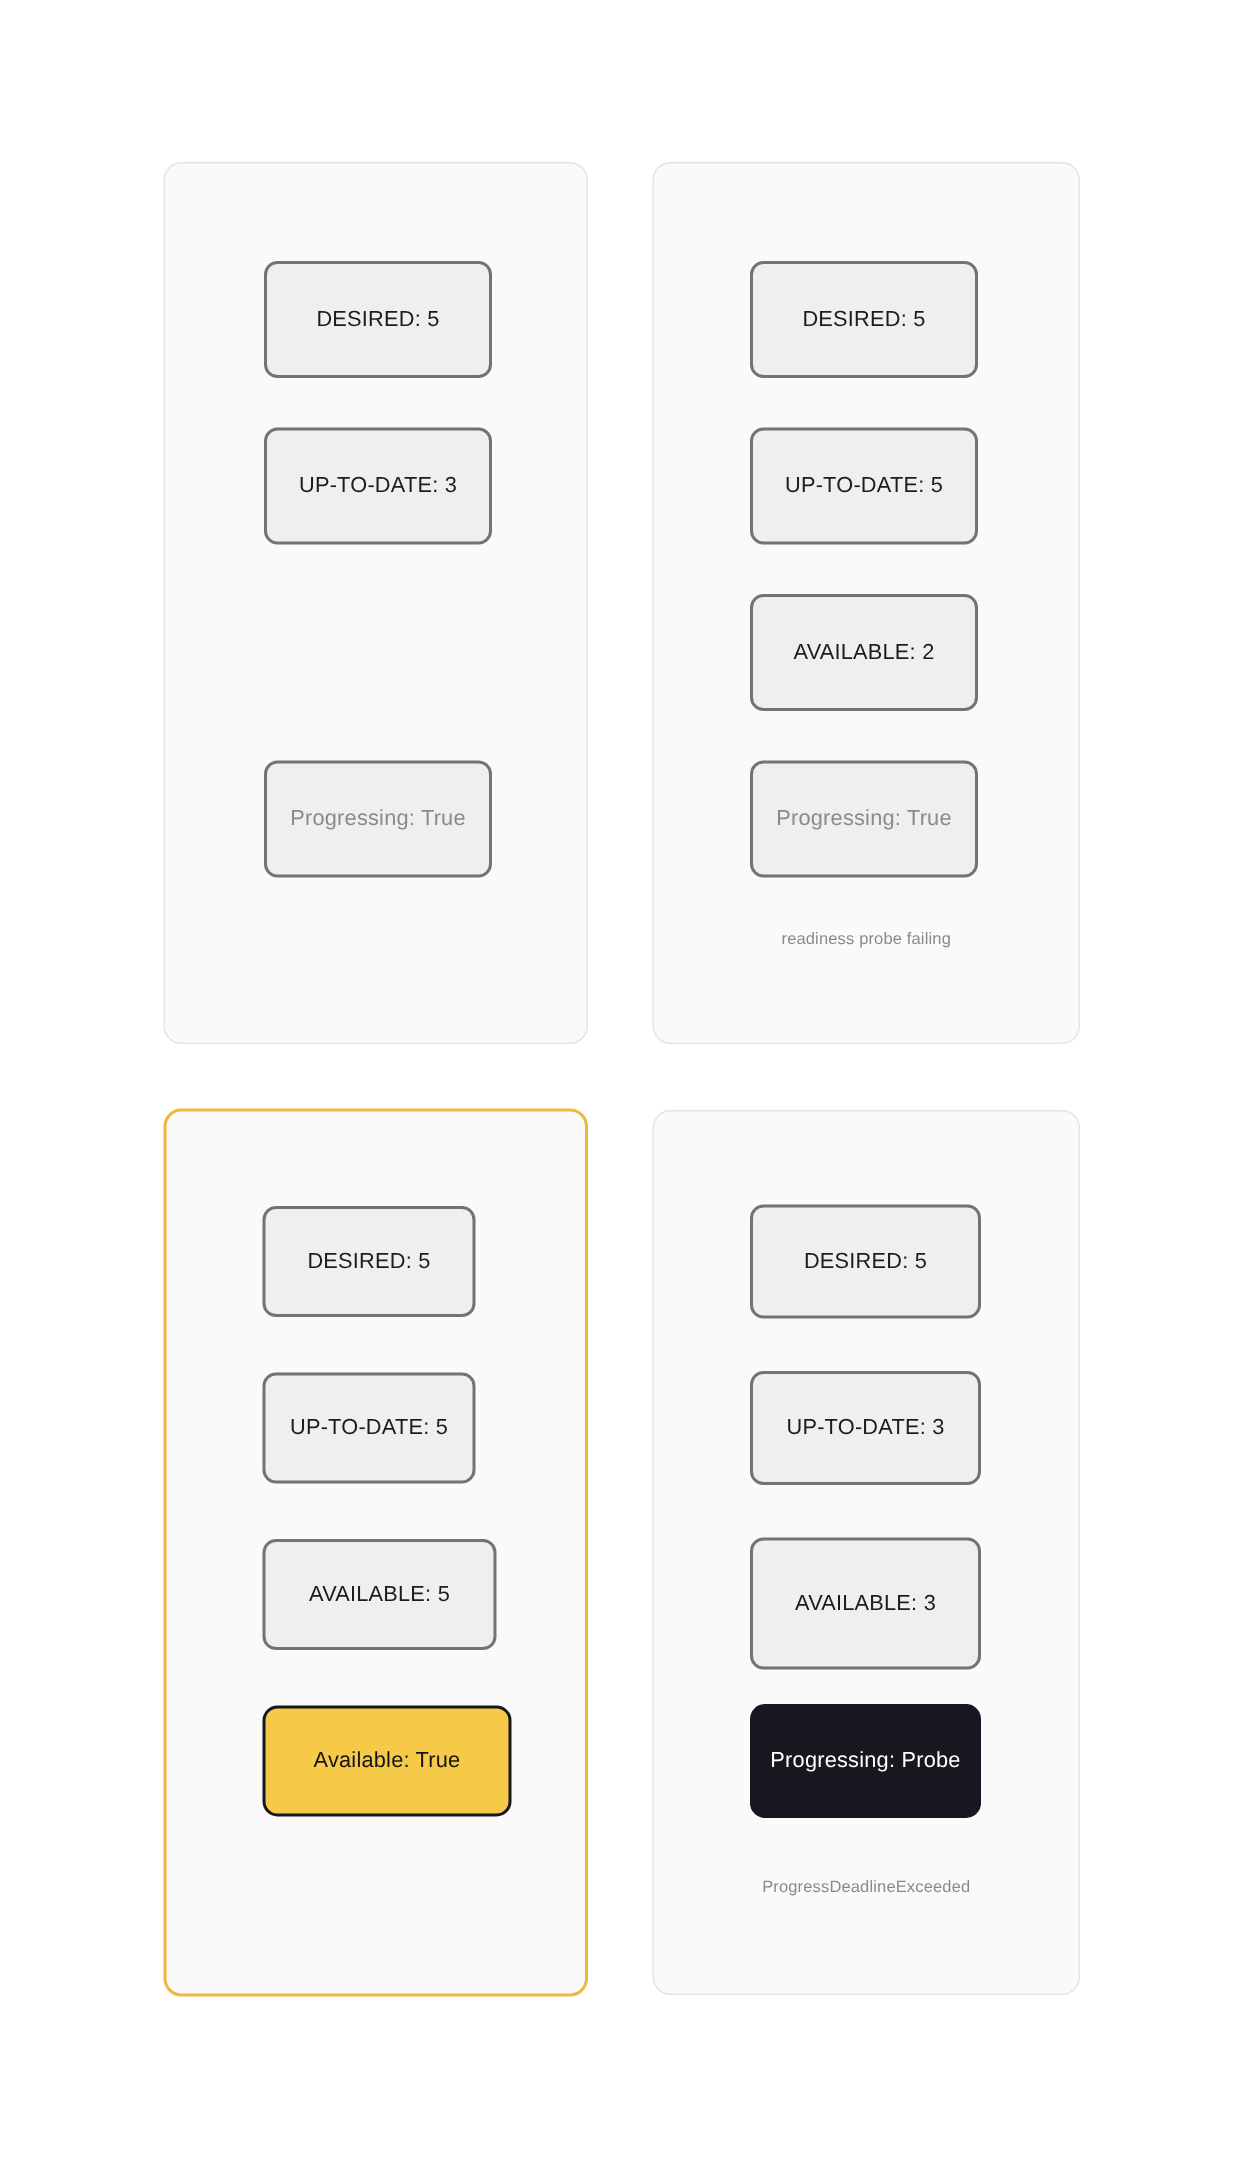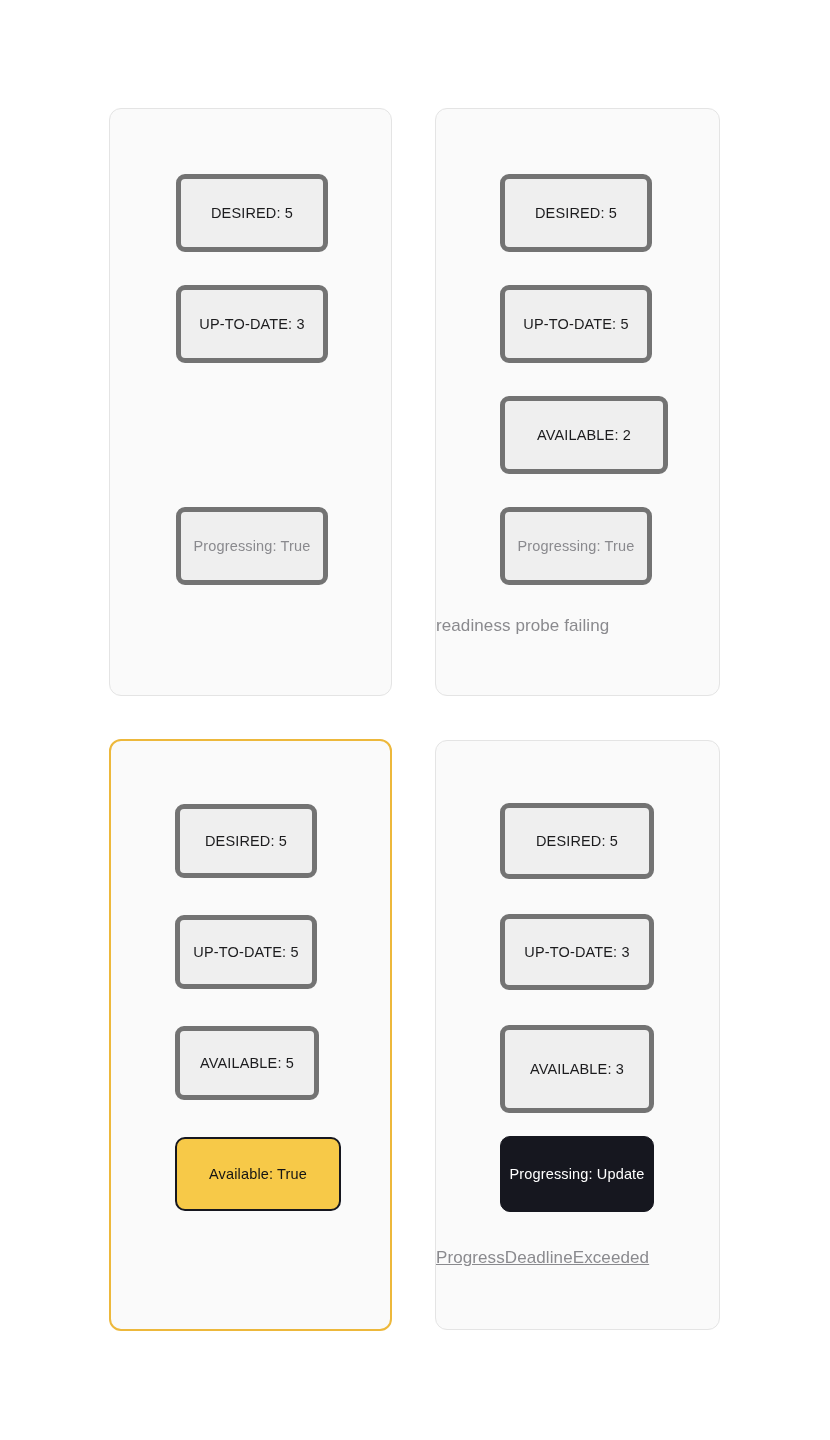--- a/index.html
+++ b/index.html
@@ -48,21 +48,21 @@
   }
 
   
   .chip {
     position: absolute;
     box-sizing: border-box;
     display: flex;
     align-items: center;
     justify-content: center;
     background: #efefef;
-    border: 5px solid #737373;
+    border: 2px solid #737373;
     border-radius: 9px;
     font-size: 14.5px;
     line-height: 18px;
     color: #1c1c1e;
     letter-spacing: 0.15px;
     white-space: nowrap;
     text-align: center;
   }
   .chip.muted {
     color: #8a8a8e;
@@ -78,21 +78,22 @@
     border: 1px solid #16171f;
     border-radius: 10px;
     color: #ffffff;
   }
 
   
   .caption {
     position: absolute;
     left: 0;
     right: 0;
-    font-size: 17px;
+    text-align: center;
+    font-size: 11px;
     line-height: 16px;
     color: #8a8a8e;
     letter-spacing: 0.1px;
     white-space: nowrap;
   }
 </style>
 </head>
 <body>
 
 <div id="board">
@@ -108,46 +109,46 @@
     <div class="chip muted" style="left:66px; top:398px; width:152px; height:78px;">Progressing: True</div>
   </div>
 
   <div class="panel" style="left:435px; top:108px; width:285px; height:588px;">
     <div class="panel-title" style="top:116px;">Stalled — Probe</div>
 
     <div class="chip" style="left:64px; top:65px; width:152px; height:78px;">DESIRED: 5</div>
 
     <div class="chip" style="left:64px; top:176px; width:152px; height:78px;">UP-TO-DATE: 5</div>
 
-    <div class="chip" style="left:64px; top:287px; width:168px; height:78px;">AVAILABLE: 2</div>
+    <div class="chip" style="left:64px; top:287px; width:152px; height:78px;">AVAILABLE: 2</div>
 
     <div class="chip muted" style="left:64px; top:398px; width:152px; height:78px;">Progressing: True</div>
 
     <div class="caption" style="top:509px;">readiness probe failing</div>
   </div>
 
   <div class="panel accent" style="left:109px; top:739px; width:283px; height:592px;">
     <div class="panel-title" style="top:108px;">Complete</div>
 
     <div class="chip" style="left:64px; top:63px; width:142px; height:74px;">DESIRED: 5</div>
 
     <div class="chip" style="left:64px; top:174px; width:142px; height:74px;">UP-TO-DATE: 5</div>
 
-    <div class="chip" style="left:64px; top:285px; width:144px; height:74px;">AVAILABLE: 5</div>
+    <div class="chip" style="left:64px; top:285px; width:156px; height:74px;">AVAILABLE: 5</div>
 
     <div class="chip accent" style="left:64px; top:396px; width:166px; height:74px;">Available: True</div>
   </div>
 
   <div class="panel" style="left:435px; top:740px; width:285px; height:590px;">
     <div class="panel-title" style="top:107px;">Stalled — Deadline</div>
 
     <div class="chip" style="left:64px; top:62px; width:154px; height:76px;">DESIRED: 5</div>
 
     <div class="chip" style="left:64px; top:173px; width:154px; height:76px;">UP-TO-DATE: 3</div>
 
     <div class="chip" style="left:64px; top:284px; width:154px; height:88px;">AVAILABLE: 3</div>
 
-    <div class="chip dark" style="left:64px; top:395px; width:154px; height:76px;">Progressing: Update</div>
+    <div class="chip dark" style="left:64px; top:395px; width:154px; height:76px;">Progressing: Probe</div>
 
-    <div class="caption" style="top:509px;text-decoration:underline;">ProgressDeadlineExceeded</div>
+    <div class="caption" style="top:509px;">ProgressDeadlineExceeded</div>
   </div>
 
 </div>
 
 </body></html>

